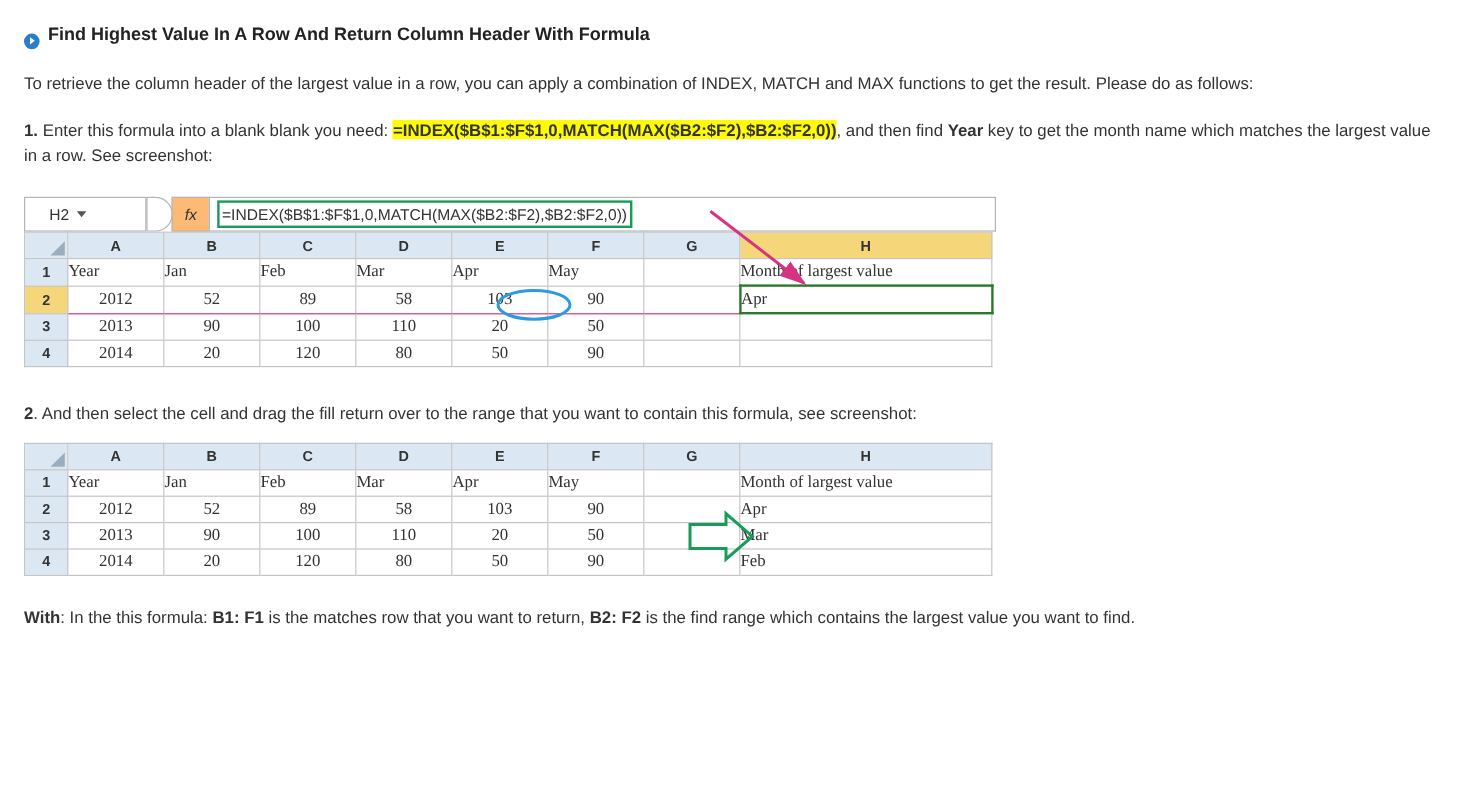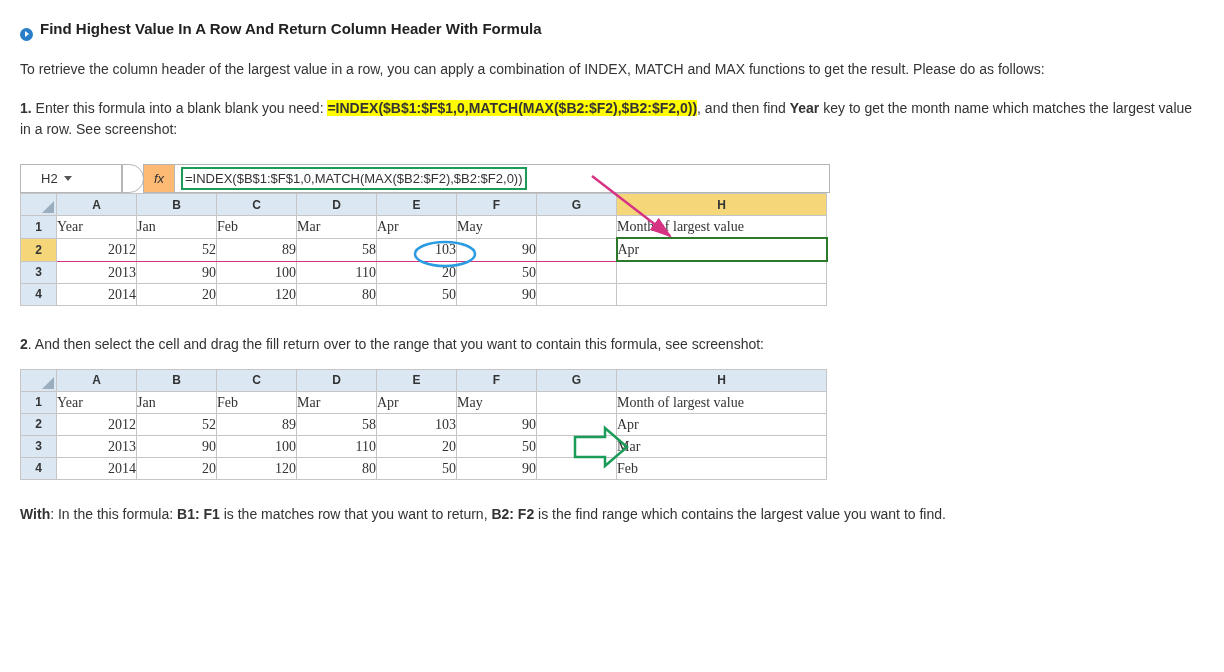--- a/index.html
+++ b/index.html
@@ -62,21 +62,21 @@
     position: relative;
   }
   .corner::after {
     content:""; position:absolute; right:2px; bottom:2px;
     width:0; height:0; border-right:12px solid #9aaec0;
     border-top:12px solid transparent;
   }
   .selhead { background: #f5d77a !important; }
   .cell { padding: 2px 4px; }
   .label { text-align:left; font-weight:normal; }
-  .num { text-align:right; }
+  .num { text-align:center; }
   .wide { width: 210px; }
   .selrow td { border-top:1px solid #d63384; border-bottom:1px solid #d63384; }
   .selrow td.first { border-left:1px solid #d63384;}
   .selcell { border:2px solid #2b7a2b !important; }
   .pinkcell { border:1px solid #d63384;}
 
   .wrap1, .wrap2 { position: relative; display:inline-block; }
 
   .step { margin: 10px 0 14px 0; }
 </style>

